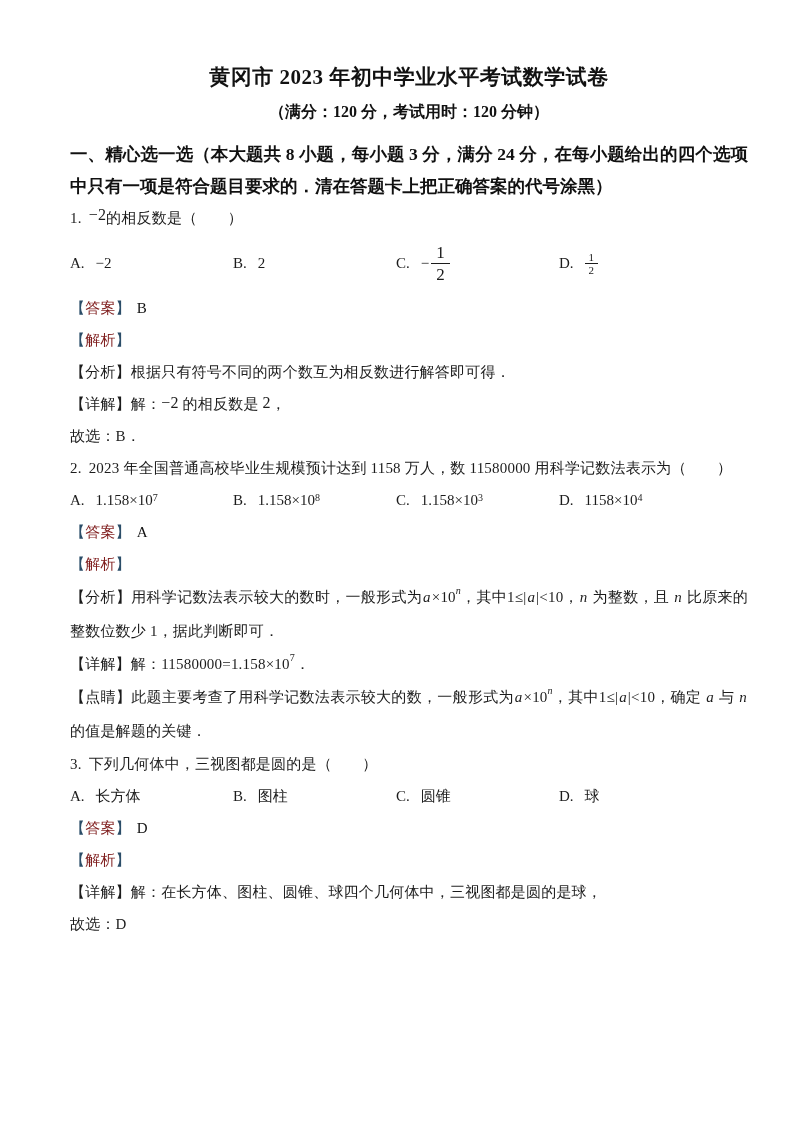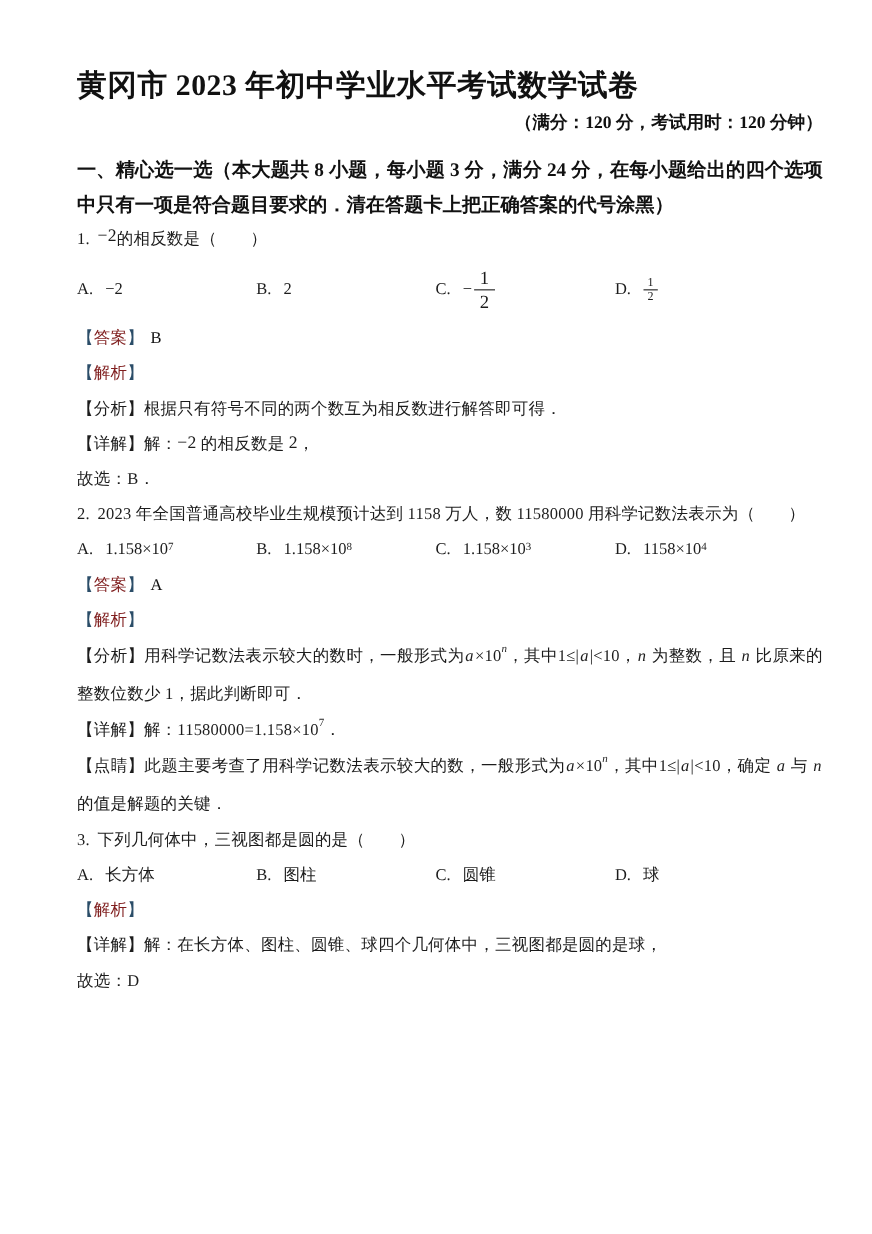--- a/index.html
+++ b/index.html
@@ -10,32 +10,32 @@
     background:#ffffff;
     box-sizing:border-box;
     padding:62px 45px 0 70px;
     overflow:hidden;
     font-family:"Liberation Serif","DejaVu Serif",serif;
     color:#1c1c1c;
     font-size:15px;
   }
   .doc-title{
     margin:0;
-    font-size:27px;
+    font-size:21px;
     font-weight:700;
-    text-align:left;
+    text-align:center;
     line-height:30px;
     letter-spacing:0.5px;
     color:#111;
   }
   .doc-subtitle{
     margin:8px 0 0 0;
     font-size:16px;
     font-weight:700;
-    text-align:right;
+    text-align:center;
     line-height:24px;
     color:#111;
   }
   .sec-heading{
     margin:14px 0 0 0;
     font-size:17.5px;
     font-weight:700;
     line-height:32px;
     text-align:justify;
     color:#111;
@@ -159,17 +159,18 @@
     <span class="col">
         <span class="olab">C.</span>
         <span>圆锥</span>
       </span>
     <span class="col col-last">
         <span class="olab">D.</span>
         <span>球</span>
       </span>
   </div>
 
+  <p class="para"><span class="lb">【</span><span class="blbl">答案</span><span class="lb">】</span><span class="m ansv">D</span></p>
   <p class="para"><span class="lb">【</span><span class="blbl">解析</span><span class="lb">】</span></p>
   <p class="para">【详解】解：在长方体、图柱、圆锥、球四个几何体中，三视图都是圆的是球，</p>
   <p class="para">故选：D</p>
 
 </div>
 
 </body></html>

